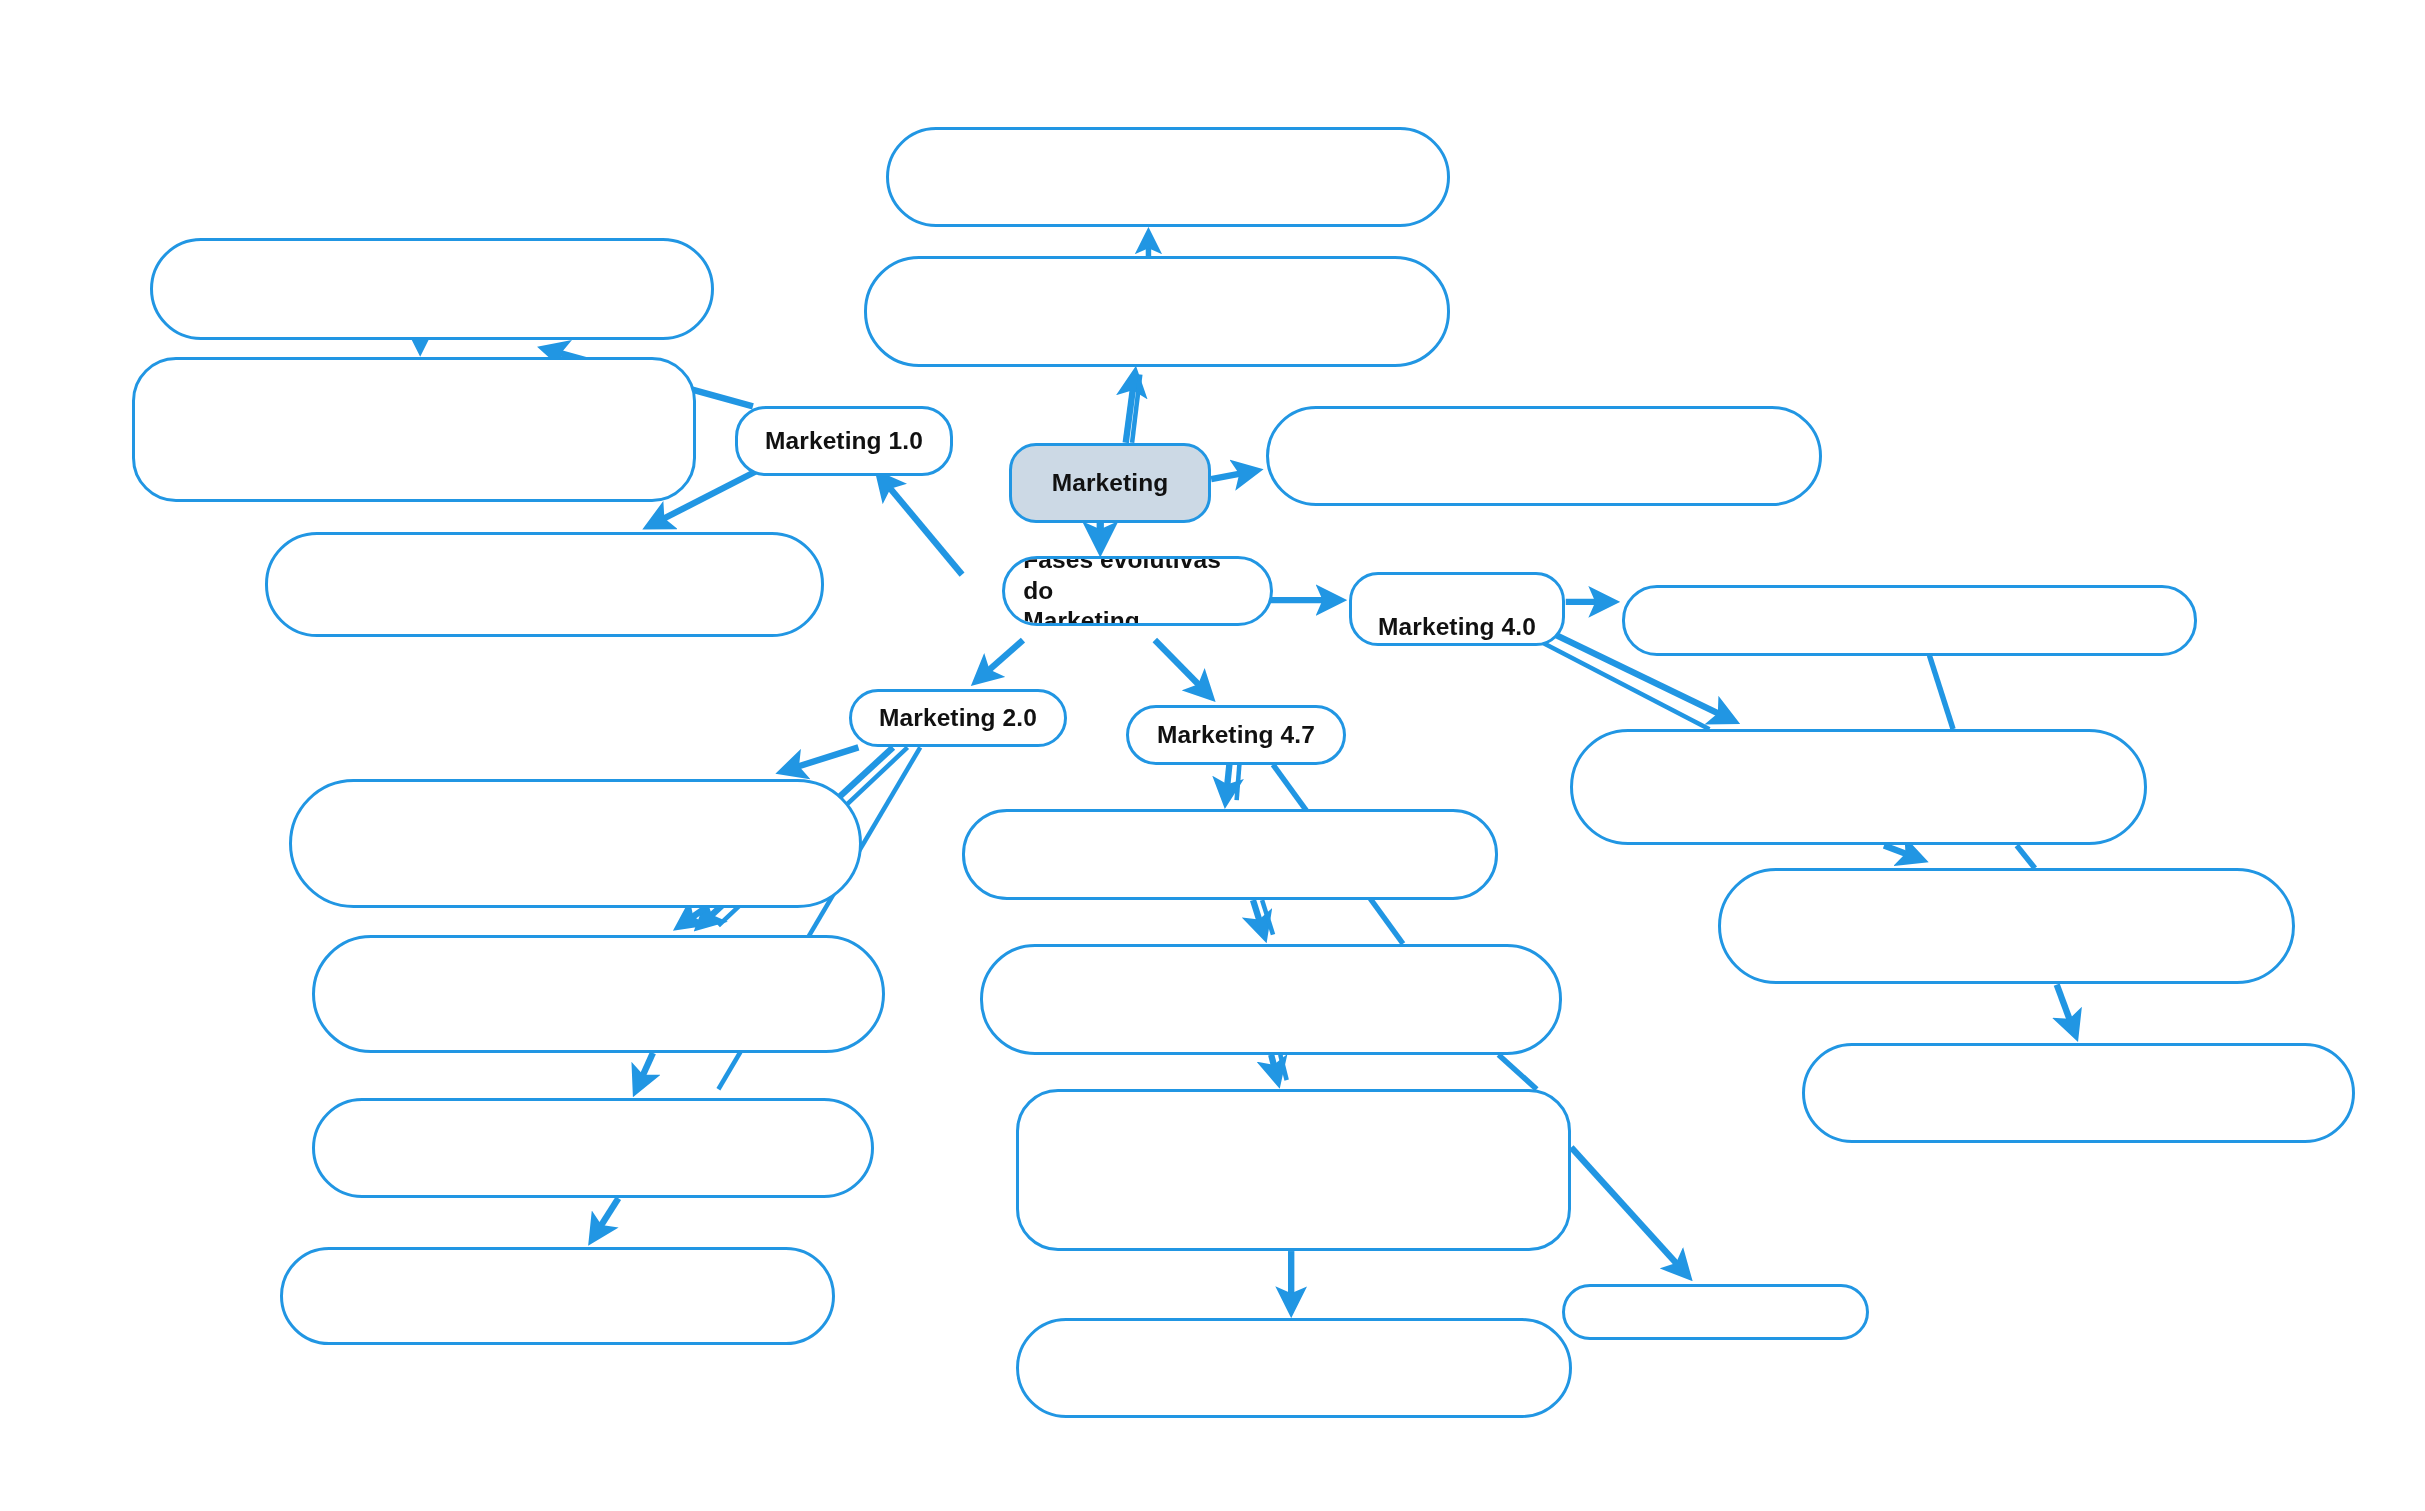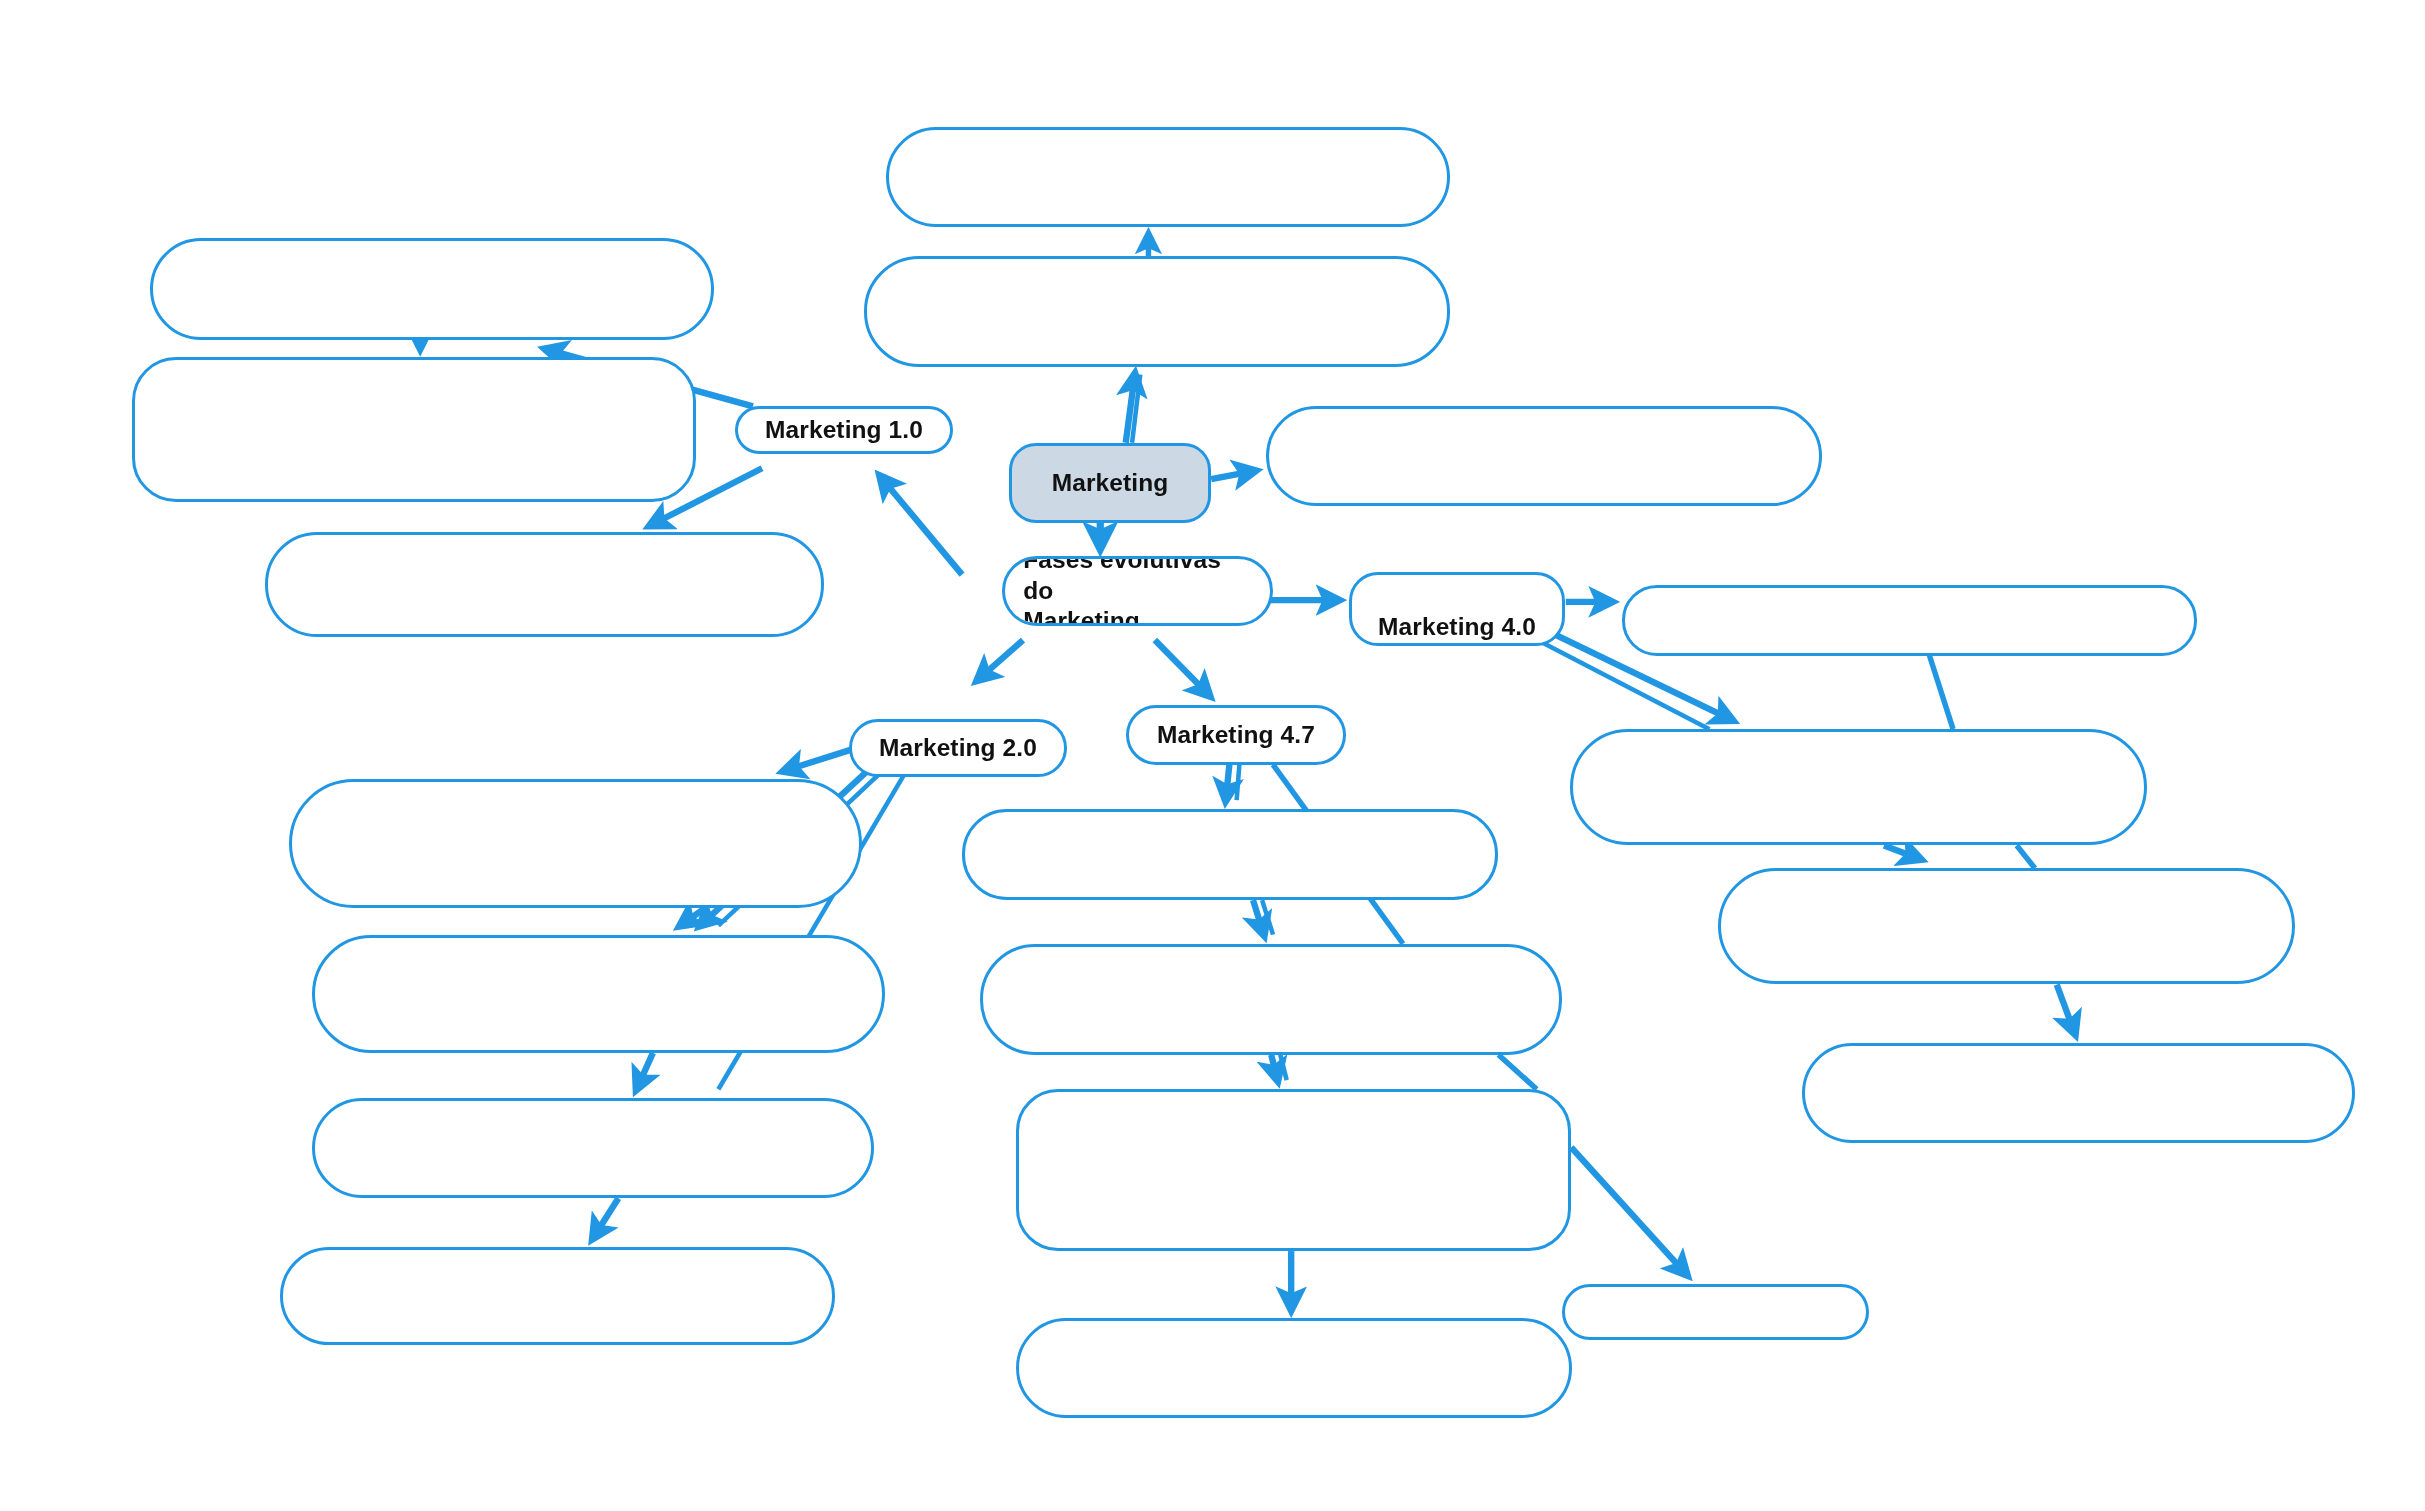--- a/index.html
+++ b/index.html
@@ -144,42 +144,42 @@
   </div>
 
   <div class="node blank" style="left:132px; top:357px; width:564px; height:145px; border-radius:44px;">
     <span class="node-label"></span>
   </div>
 
   <div class="node blank" style="left:265px; top:532px; width:559px; height:105px; border-radius:52px;">
     <span class="node-label"></span>
   </div>
 
-  <div class="node" style="left:735px; top:406px; width:218px; height:48px; border-radius:31px;">
+  <div class="node" style="left:735px; top:406px; width:218px; height:70px; border-radius:31px;">
     <span class="node-label">Marketing 1.0</span>
   </div>
 
   <div class="node filled" style="left:1009px; top:443px; width:202px; height:80px; border-radius:27px;">
     <span class="node-label">Marketing</span>
   </div>
 
   <div class="node blank" style="left:1266px; top:406px; width:556px; height:100px; border-radius:50px;">
     <span class="node-label"></span>
   </div>
 
   <div class="node lbl-left" style="left:1002px; top:556px; width:271px; height:70px; border-radius:42px;">
     <span class="node-label">Fases evolutivas do
 Marketing</span>
   </div>
 
   <div class="node" style="left:1349px; top:572px; width:216px; height:74px; border-radius:29px;align-items:flex-end;">
     <span class="node-label">Marketing 4.0</span>
   </div>
 
-  <div class="node" style="left:849px; top:719px; width:218px; height:58px; border-radius:29px;">
+  <div class="node" style="left:849px; top:689px; width:218px; height:58px; border-radius:29px;">
     <span class="node-label">Marketing 2.0</span>
   </div>
 
   <div class="node" style="left:1126px; top:705px; width:220px; height:60px; border-radius:30px;">
     <span class="node-label">Marketing 4.7</span>
   </div>
 
   <div class="node blank" style="left:1622px; top:585px; width:575px; height:71px; border-radius:35px;">
     <span class="node-label"></span>
   </div>

